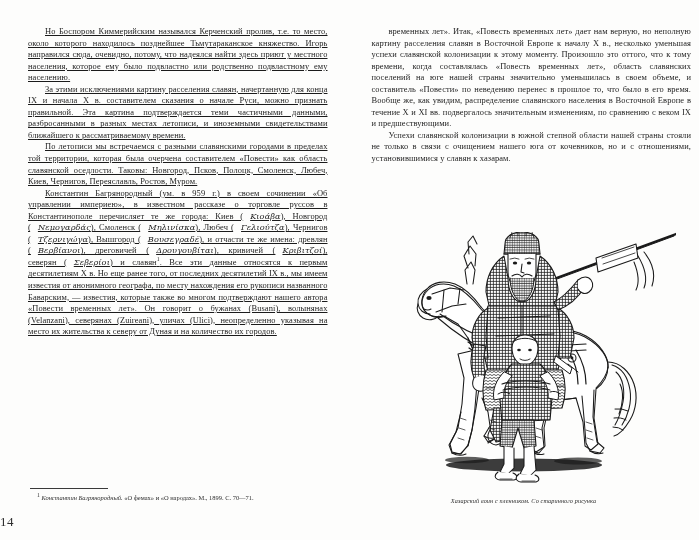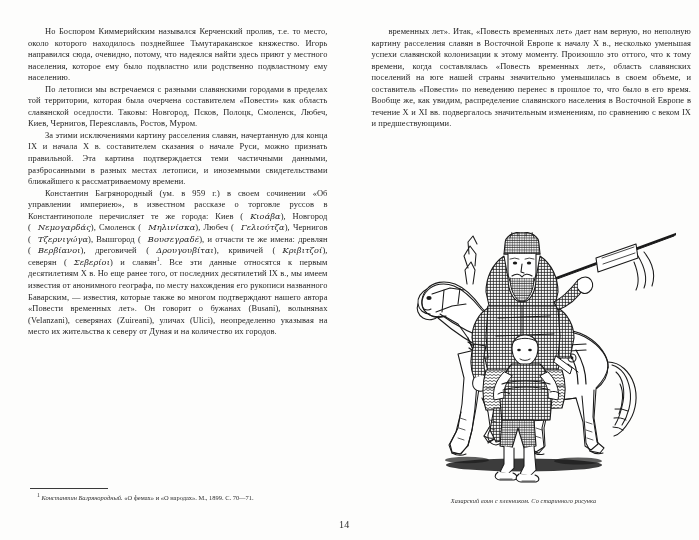--- a/index.html
+++ b/index.html
@@ -21,21 +21,21 @@
     background: #fdfdfc;
     display: flex;
   }
   .page {
     position: relative;
     width: 349.5px;
     height: 540px;
     box-sizing: border-box;
     background: #fdfdfc;
   }
-  .page-left  { padding: 26px 22px 0 28px; }
+  .page-left  { padding: 26px 22px 0 28px; text-decoration: underline; }
   .page-right { padding: 26px 8px 0 22px; }
 
   .body-text {
     font-size: 8.45px;
     line-height: 11.55px;
     text-align: justify;
     text-justify: inter-word;
     color: #232323;
     letter-spacing: 0.01em;
     -webkit-font-smoothing: none;
@@ -79,22 +79,22 @@
   }
   .footnote-text .auth {
     font-style: italic;
   }
 
   .folio {
     position: absolute;
     bottom: 10px;
     left: 0;
     width: 100%;
-    text-align: right;
-    font-size: 10px;
+    text-align: left;
+    font-size: 13px;
     color: #2e2e2e;
     letter-spacing: 0.03em;
   }
 
   
   .illus-wrap {
     position: absolute;
     left: 22px;
     top: 232px;
     width: 304px;
@@ -114,36 +114,37 @@
   }
 </style>
 </head>
 <body>
 
 <div class="spread">
 
   <div class="page page-left">
     <div class="body-text">
       <p>Но Боспором Киммерийским назывался Керченский пролив, т.е. то место, около которого находилось позднейшее Тьмутараканское княжество. Игорь направился сюда, очевидно, потому, что надеялся найти здесь приют у местного населения, которое ему было подвластно или родственно подвластному ему населению.</p>
+      <p>За этими исключениями картину расселения славян, начертанную для конца IX и начала X в. составителем сказания о начале Руси, можно признать правильной. Эта картина подтверждается теми частичными данными, разбросанными в разных местах летописи, и иноземными свидетельствами ближайшего к рассматриваемому времени.</p>
       <p>По летописи мы встречаемся с разными славянскими городами в пределах той территории, которая была очерчена составителем «Повести» как область славянской оседлости. Таковы: Новгород, Псков, Полоцк, Смоленск, Любеч, Киев, Чернигов, Переяславль, Ростов, Муром.</p>
-      <p>За этими исключениями картину расселения славян, начертанную для конца IX и начала X в. составителем сказания о начале Руси, можно признать правильной. Эта картина подтверждается теми частичными данными, разбросанными в разных местах летописи, и иноземными свидетельствами ближайшего к рассматриваемому времени.</p>
       <p><span>Константин Багрянородный (ум. в 959 г.) в своем сочинении «Об управлении империею», в известном рассказе о торговле руссов в Константинополе перечисляет те же города: Киев (</span><span class="greek">Κιοάβα</span><span>), Новгород (</span><span class="greek">Νεμογαρδάς</span><span>), Смоленск (</span><span class="greek">Μηλινίσκα</span><span>), Любеч (</span><span class="greek">Γελιούτζα</span><span>), Чернигов (</span><span class="greek">Τζερνιγώγα</span><span>), Вышгород (</span><span class="greek">Βουσεγραδέ</span><span>), и отчасти те же имена: древлян (</span><span class="greek">Βερβίανοι</span><span>), дреговичей (</span><span class="greek">Δρουγουβίται</span><span>), кривичей (</span><span class="greek">Κριβιτζοί</span><span>), северян (</span><span class="greek">Σεβερίοι</span><span>) и славян</span><sup class="fn">1</sup><span>. Все эти данные относятся к первым десятилетиям X в. Но еще ранее того, от последних десятилетий IX в., мы имеем известия от анонимного географа, по месту нахождения его рукописи названного Баварским, — известия, которые также во многом подтверждают нашего автора «Повести временных лет». Он говорит о бужанах (Busani), волынянах (Velanzani), северянах (Zuireani), уличах (Ulici), неопределенно указывая на место их жительства к северу от Дуная и на количество их городов.</span></p>
     </div>
 
     <div class="footnote-zone">
       <div class="footnote-rule"></div>
       <div class="footnote-text"><sup class="fn">1</sup> <span class="auth">Константин Багрянородный.</span><span> «О фемах» и «О народах». М., 1899. С. 70—71.</span></div>
     </div>
 
     <div class="folio">14</div>
   </div>
 
   <div class="page page-right">
     <div class="body-text">
       <p>временных лет». Итак, «Повесть временных лет» дает нам верную, но неполную картину расселения славян в Восточной Европе к началу X в., несколько уменьшая успехи славянской колонизации к этому моменту. Произошло это оттого, что к тому времени, когда составлялась «Повесть временных лет», область славянских поселений на юге нашей страны значительно уменьшилась в своем объеме, и составитель «Повести» по неведению перенес в прошлое то, что было в его время. Вообще же, как увидим, распределение славянского населения в Восточной Европе в течение X и XI вв. подвергалось значительным изменениям, по сравнению с веком IX и предшествующими.</p>
+      <p>Успехи славянской колонизации в южной степной области нашей страны стояли не только в связи с очищением нашего юга от кочевников, но и с отношениями, установившимися у славян к хазарам.</p>
     </div>
 
     <div class="illus-wrap">
       <svg viewBox="0 0 304 262" xmlns="http://www.w3.org/2000/svg">
         <defs>
           <pattern id="mail" width="3" height="3" patternUnits="userSpaceOnUse">
             <rect width="3" height="3" fill="#ffffff"></rect>
             <path d="M0 1.4 H3 M1.4 0 V3" stroke="#1a1a1a" stroke-width="0.75"></path>
           </pattern>
           <pattern id="mailfine" width="2.4" height="2.4" patternUnits="userSpaceOnUse">

